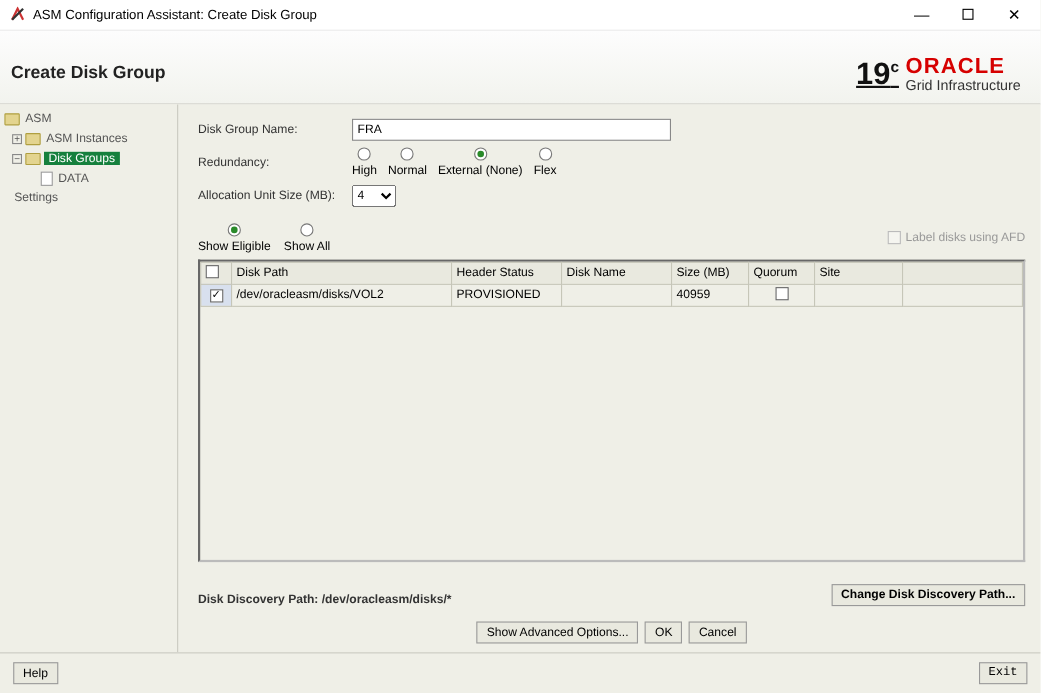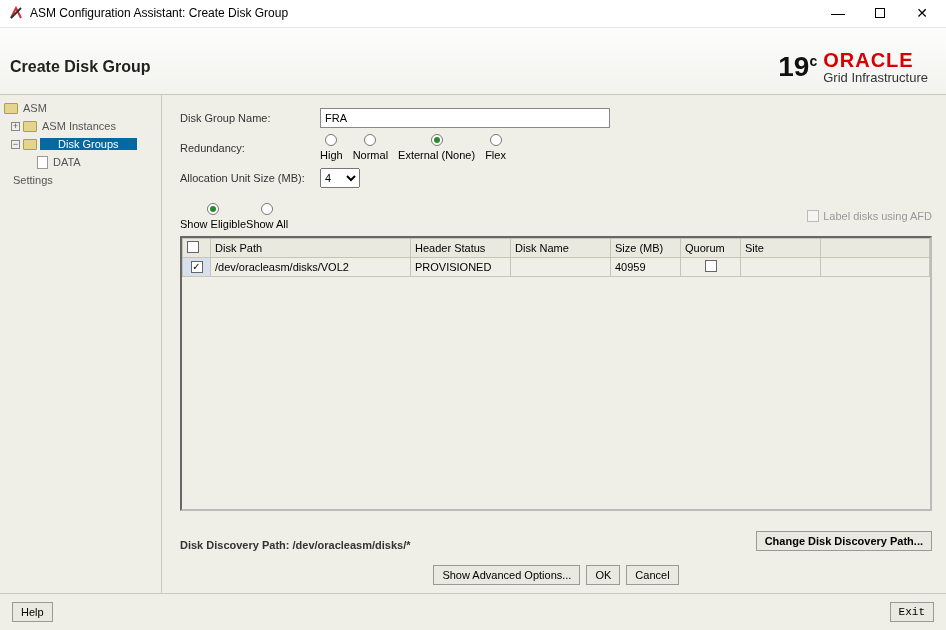--- a/index.html
+++ b/index.html
@@ -33,54 +33,54 @@
   .minbox { width:10px; height:10px; border:1px solid #000; }
 
   .header {
     display:flex; align-items:center; justify-content:space-between;
     padding: 22px 18px 10px 10px;
     background: linear-gradient(#fdfdfd, #f2f3ee);
     border-bottom:1px solid #c9c9c0;
   }
   .header h1 { margin:0; font-size:16px; font-weight:bold; color:#222; }
   .brand { display:flex; align-items:center; gap:6px; }
-  .brand .ver { font-size:28px; font-weight:bold; color:#111; line-height:1; }
+  .brand .ver { font-size:28px; font-weight:bold; color:#111; line-height:1;text-decoration:underline; }
   .brand .ver sup { font-size:14px; vertical-align:super; }
   .brand .orc { display:flex; flex-direction:column; line-height:1.05;}
   .brand .orc .o1 { color:#d60000; font-weight:bold; font-size:20px; letter-spacing:1px;}
   .brand .orc .o2 { color:#333; font-size:13px; }
 
   .main { display:flex; flex:1 1 auto; min-height:0; background:#efefe7; }
   .sidebar {
     width:162px; background:#efefe7; border-right:1px solid #c9c9c0;
     padding:4px 0; font-size:11px; color:#555;
   }
   .tree-item { display:flex; align-items:center; height:18px; padding-left:4px; gap:3px; white-space:nowrap;}
   .tree-item .sp { display:inline-block; }
   .exp { width:9px; height:9px; border:1px solid #888; display:flex;align-items:center;justify-content:center; font-size:9px; line-height:1;}
   .folder-ic { width:14px; height:11px; background:#e3d48f; border:1px solid #b09f40; border-radius:1px; }
   .file-ic { width:11px; height:13px; background:#fff; border:1px solid #999; }
-  .tree-item.selected .lbl { background:#0369a1; color:#fff; padding:0 18px;}
+  .tree-item.selected .lbl { background:#15803d; color:#fff; padding:0 4px;}
   .sidebar .lbl { padding:0 2px;}
 
   .content { flex:1; padding:10px 14px 8px 18px; display:flex; flex-direction:column; position:relative;}
   .form-row { display:flex; align-items:center; height:26px; margin-bottom:4px;}
   .form-row label { width:140px; color:#333; font-size:11px;}
   .form-row input.text {
     width:290px; height:20px; border:1px solid #888; padding:0 4px; font-size:11px;
     background:#fff;
   }
   .radio-row { display:flex; align-items:center; gap:10px; }
   .radio { display:flex; align-items:center; gap:3px;flex-direction:column; }
   .rcircle { width:12px; height:12px; border:1px solid #777; border-radius:50%; display:flex;align-items:center;justify-content:center; background:#fff;}
   .rcircle.sel::after { content:""; width:6px;height:6px;border-radius:50%; background:#2a8a2a;}
   select.alloc { width:40px; height:20px; font-size:11px; }
 
   .filter-row { display:flex; align-items:center; margin:8px 0 6px 0; }
-  .filter-row .rgroup { display:flex; }
+  .filter-row .rgroup { display:flex; gap:12px; }
   .afd { margin-left:auto; display:flex; align-items:center; gap:4px; color:#999;}
   .afd .chk { width:12px;height:12px; border:1px solid #bbb; background:#f5f5f0;}
 
   .grid-wrap { border:2px inset #bbb; background:#efefe7; height:280px; }
   table.grid { width:100%; border-collapse:collapse; font-size:11px; table-layout:fixed;}
   table.grid th {
     background:#e9e9df; border:1px solid #c6c6b8; padding:2px 4px; text-align:left;
     font-weight:normal; height:18px;
   }
   table.grid td { border:1px solid #c6c6b8; padding:2px 4px; background:#efefe7; height:18px;}

